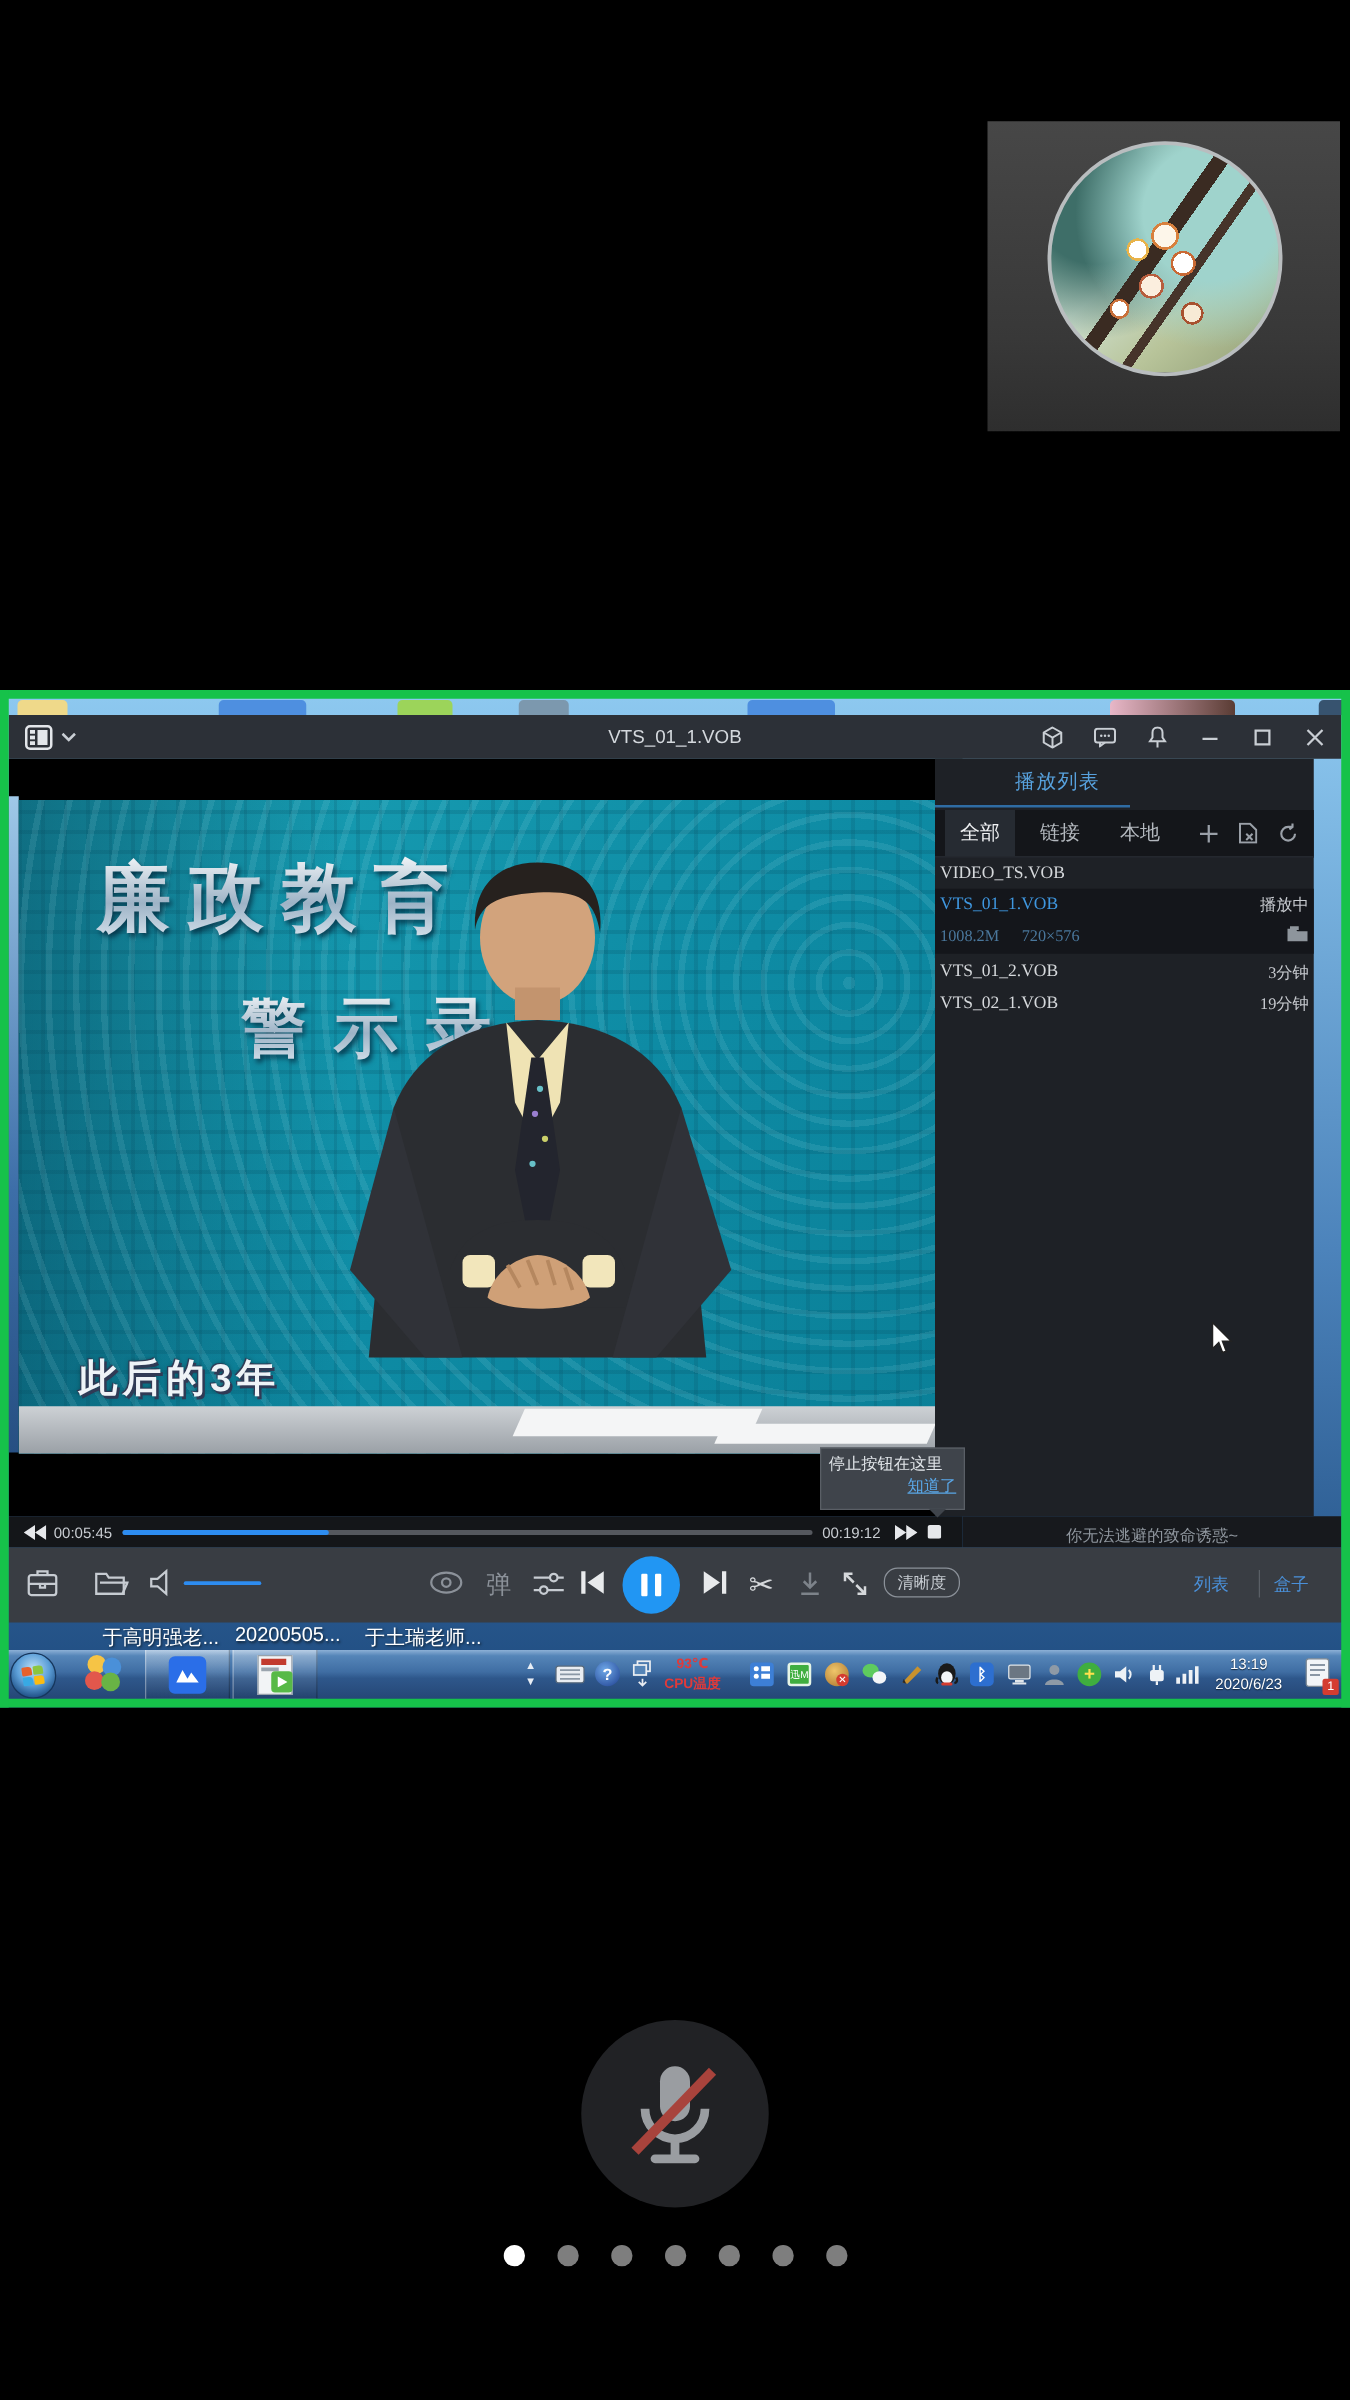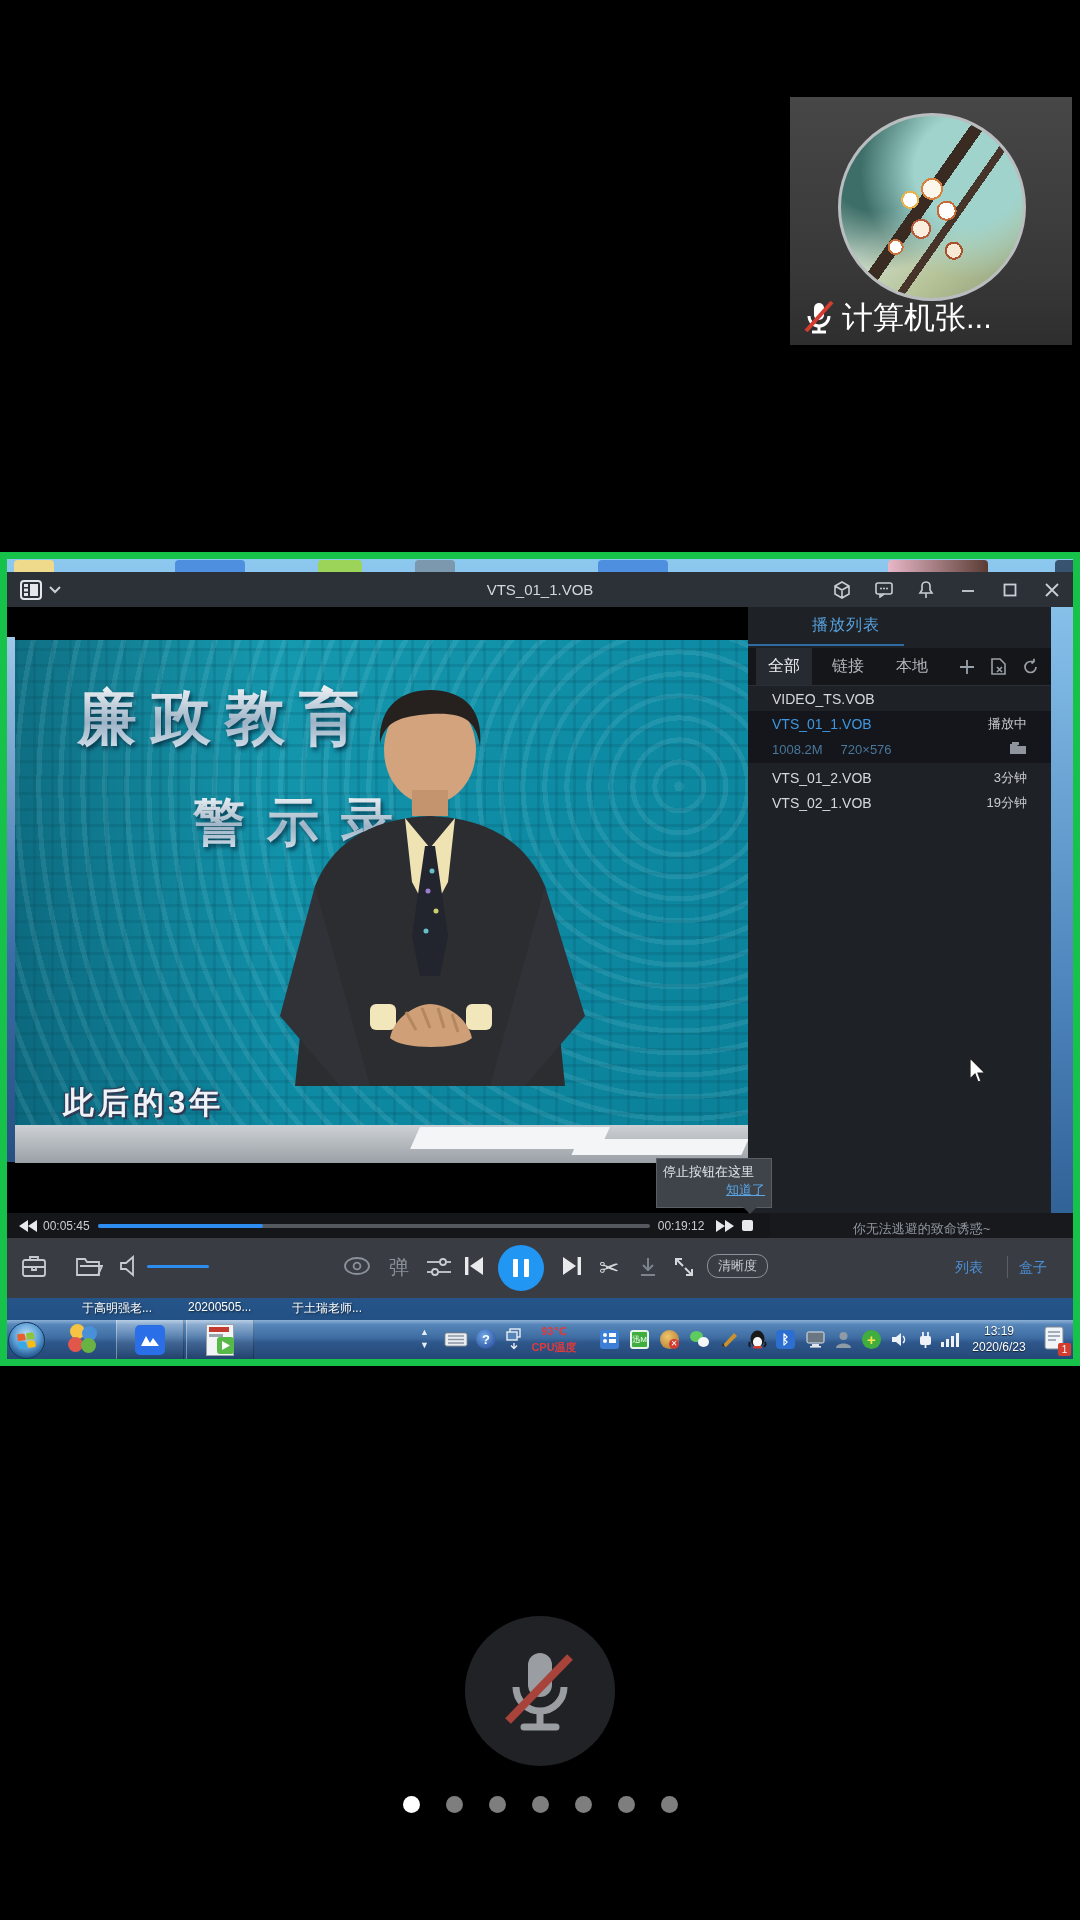--- a/index.html
+++ b/index.html
@@ -97,30 +97,30 @@
   
   .playlist{left:748px;top:55px;width:303px;height:606px;background:#1e2126;color:#d6d9dc;}
   .pl-title{left:64px;top:8px;font-size:16px;color:#57a1dd;letter-spacing:1px;}
   .pl-underline{left:0;top:37px;width:156px;height:2px;background:#2f6ca3;}
   .pl-tabs{left:0;top:41px;width:303px;height:37px;background:#14161a;display:flex;align-items:center;
      border-bottom:1px solid #2a2f36;}
   .pl-tab{font-size:16px;color:#b3b8be;padding:0 12px;margin-left:8px;height:100%;display:flex;align-items:center;}
   .pl-tab.active{color:#f0f2f4;background:#262b32;}
   .pl-tabicons{margin-left:auto;display:flex;align-items:center;gap:16px;margin-right:12px;color:#9aa0a8;}
   .pl-item{left:0;width:303px;height:26px;display:flex;align-items:center;
-     padding:0 24px;box-sizing:border-box;font-size:14px;}
+     padding:0 4px;box-sizing:border-box;font-size:14px;font-family:Liberation Serif, serif;}
   .pl-item .dur{margin-left:auto;color:#c8cbd0;font-size:13px;}
   .sel-block{left:0;top:104px;width:303px;height:52px;background:#14161b;}
   .blue-t{color:#3f97e0;}
   .meta-t{color:#4a779c;font-size:13px;}
 
   .cursor-svg{left:968px;top:505px;z-index:70;}
 
   
-  .dlabel{top:748px;color:#fff;font-size:12px;text-shadow:1px 1px 2px #123;white-space:nowrap;}
+  .dlabel{top:748px;color:#fff;font-size:16px;text-shadow:1px 1px 2px #123;white-space:nowrap;}
 
   
   .taskbar{left:0;top:768px;width:1080px;height:39px;
      background:linear-gradient(#8cb0d6,#5585b8 12%,#3f6da3 45%,#2e578b 58%,#254776);}
   .orb{left:8px;top:2px;width:35px;height:35px;border-radius:50%;
      background:radial-gradient(circle at 50% 35%,#bfe0f7,#5c9fd8 45%,#1f4f85 80%);
      border:1px solid #16365c;display:flex;align-items:center;justify-content:center;}
   .flag{width:18px;height:16px;display:grid;grid-template-columns:8px 8px;grid-template-rows:7px 7px;gap:1px;transform:rotate(-8deg);}
   .flag i{border-radius:1px 40% 1px 1px;}
   .tbtn{top:0;height:39px;border-left:1px solid rgba(255,255,255,.35);border-right:1px solid rgba(0,0,0,.25);
@@ -137,30 +137,20 @@
   .dots i{width:17px;height:17px;border-radius:50%;background:#7e7e7e;display:block;}
   .dots i.on{background:#fff;}
 </style>
 </head>
 <body>
 
 <div class="screen">
 
   <div class="abs tile">
     <div class="abs avatar"></div>
-    <div class="abs name-row">
-      <svg width="34" height="38" viewBox="0 0 34 38">
-        <rect x="12" y="4" width="10" height="17" rx="5" fill="#fff"></rect>
-        <path d="M7 17 a10 10 0 0 0 20 0" stroke="#fff" stroke-width="3" fill="none"></path>
-        <line x1="17" y1="27" x2="17" y2="33" stroke="#fff" stroke-width="3"></line>
-        <line x1="10" y1="33" x2="24" y2="33" stroke="#fff" stroke-width="3"></line>
-        <line x1="4" y1="32" x2="30" y2="3" stroke="#d43c30" stroke-width="4"></line>
-      </svg>
-      <span>计算机张...</span>
-    </div>
   </div>
 
   <div class="abs share">
 
     <div class="abs frag" style="left:14px;width:40px;background:#efd98a;"></div>
     <div class="abs frag" style="left:175px;width:70px;background:#4e8fe0;"></div>
     <div class="abs frag" style="left:318px;width:44px;background:#9cd45a;"></div>
     <div class="abs frag" style="left:415px;width:40px;background:#7c98ae;"></div>
     <div class="abs frag" style="left:598px;width:70px;background:#4e8fe0;"></div>
     <div class="abs frag" style="left:888px;width:100px;background:linear-gradient(90deg,#e8b7c8,#5a3c34);"></div>

